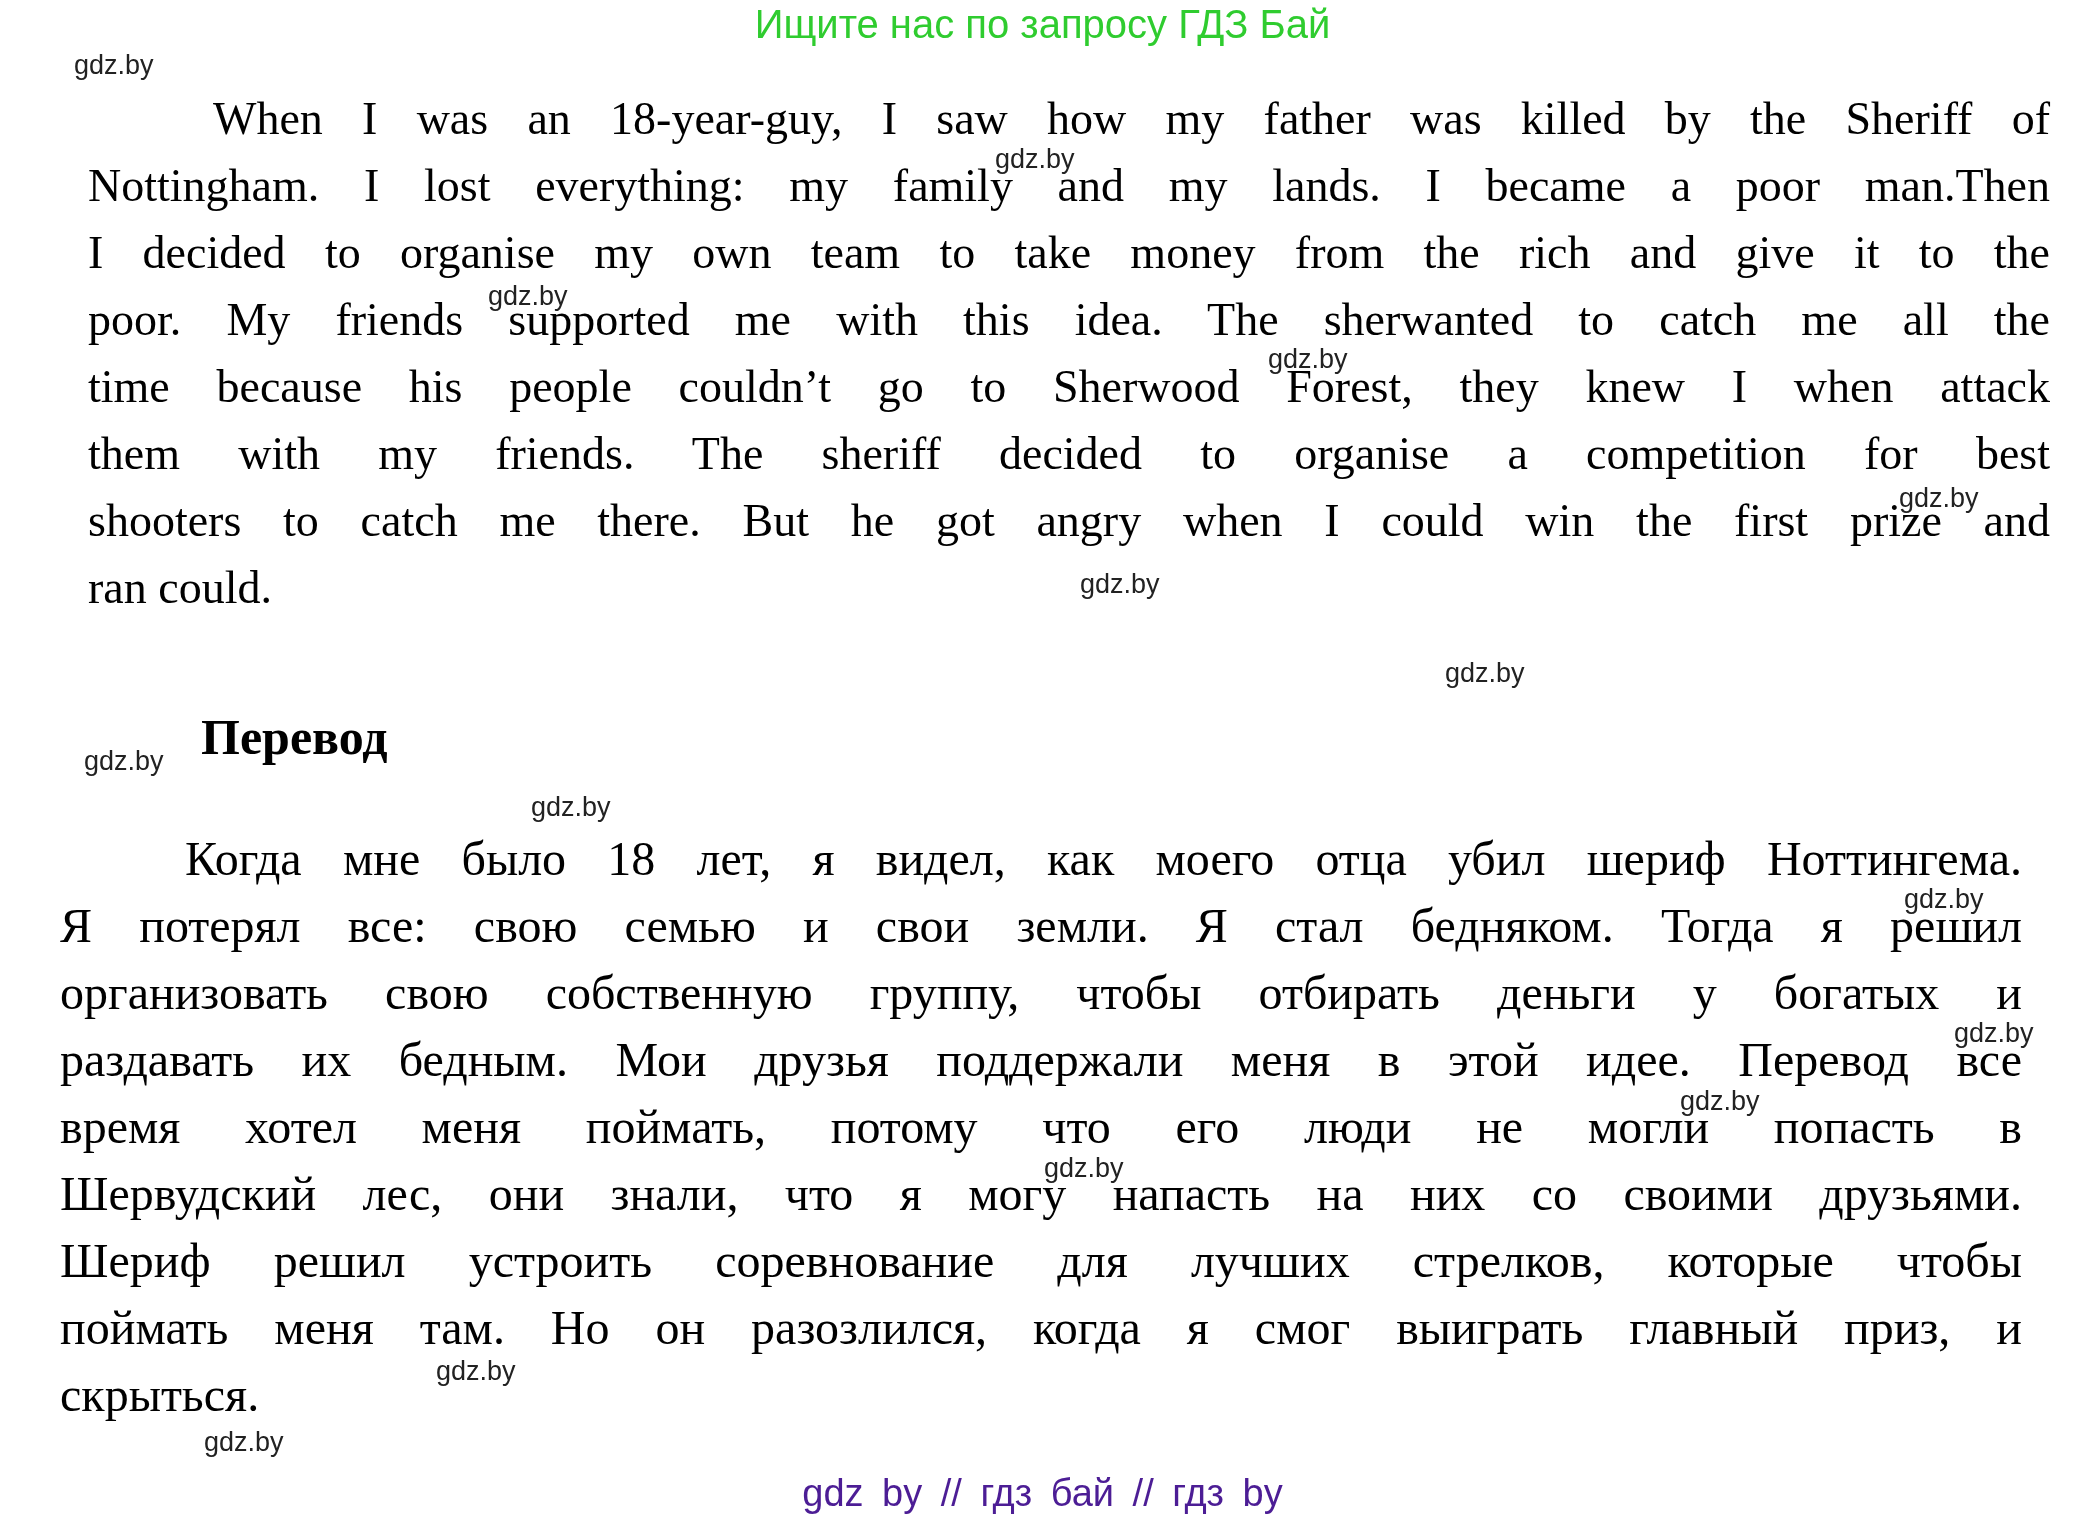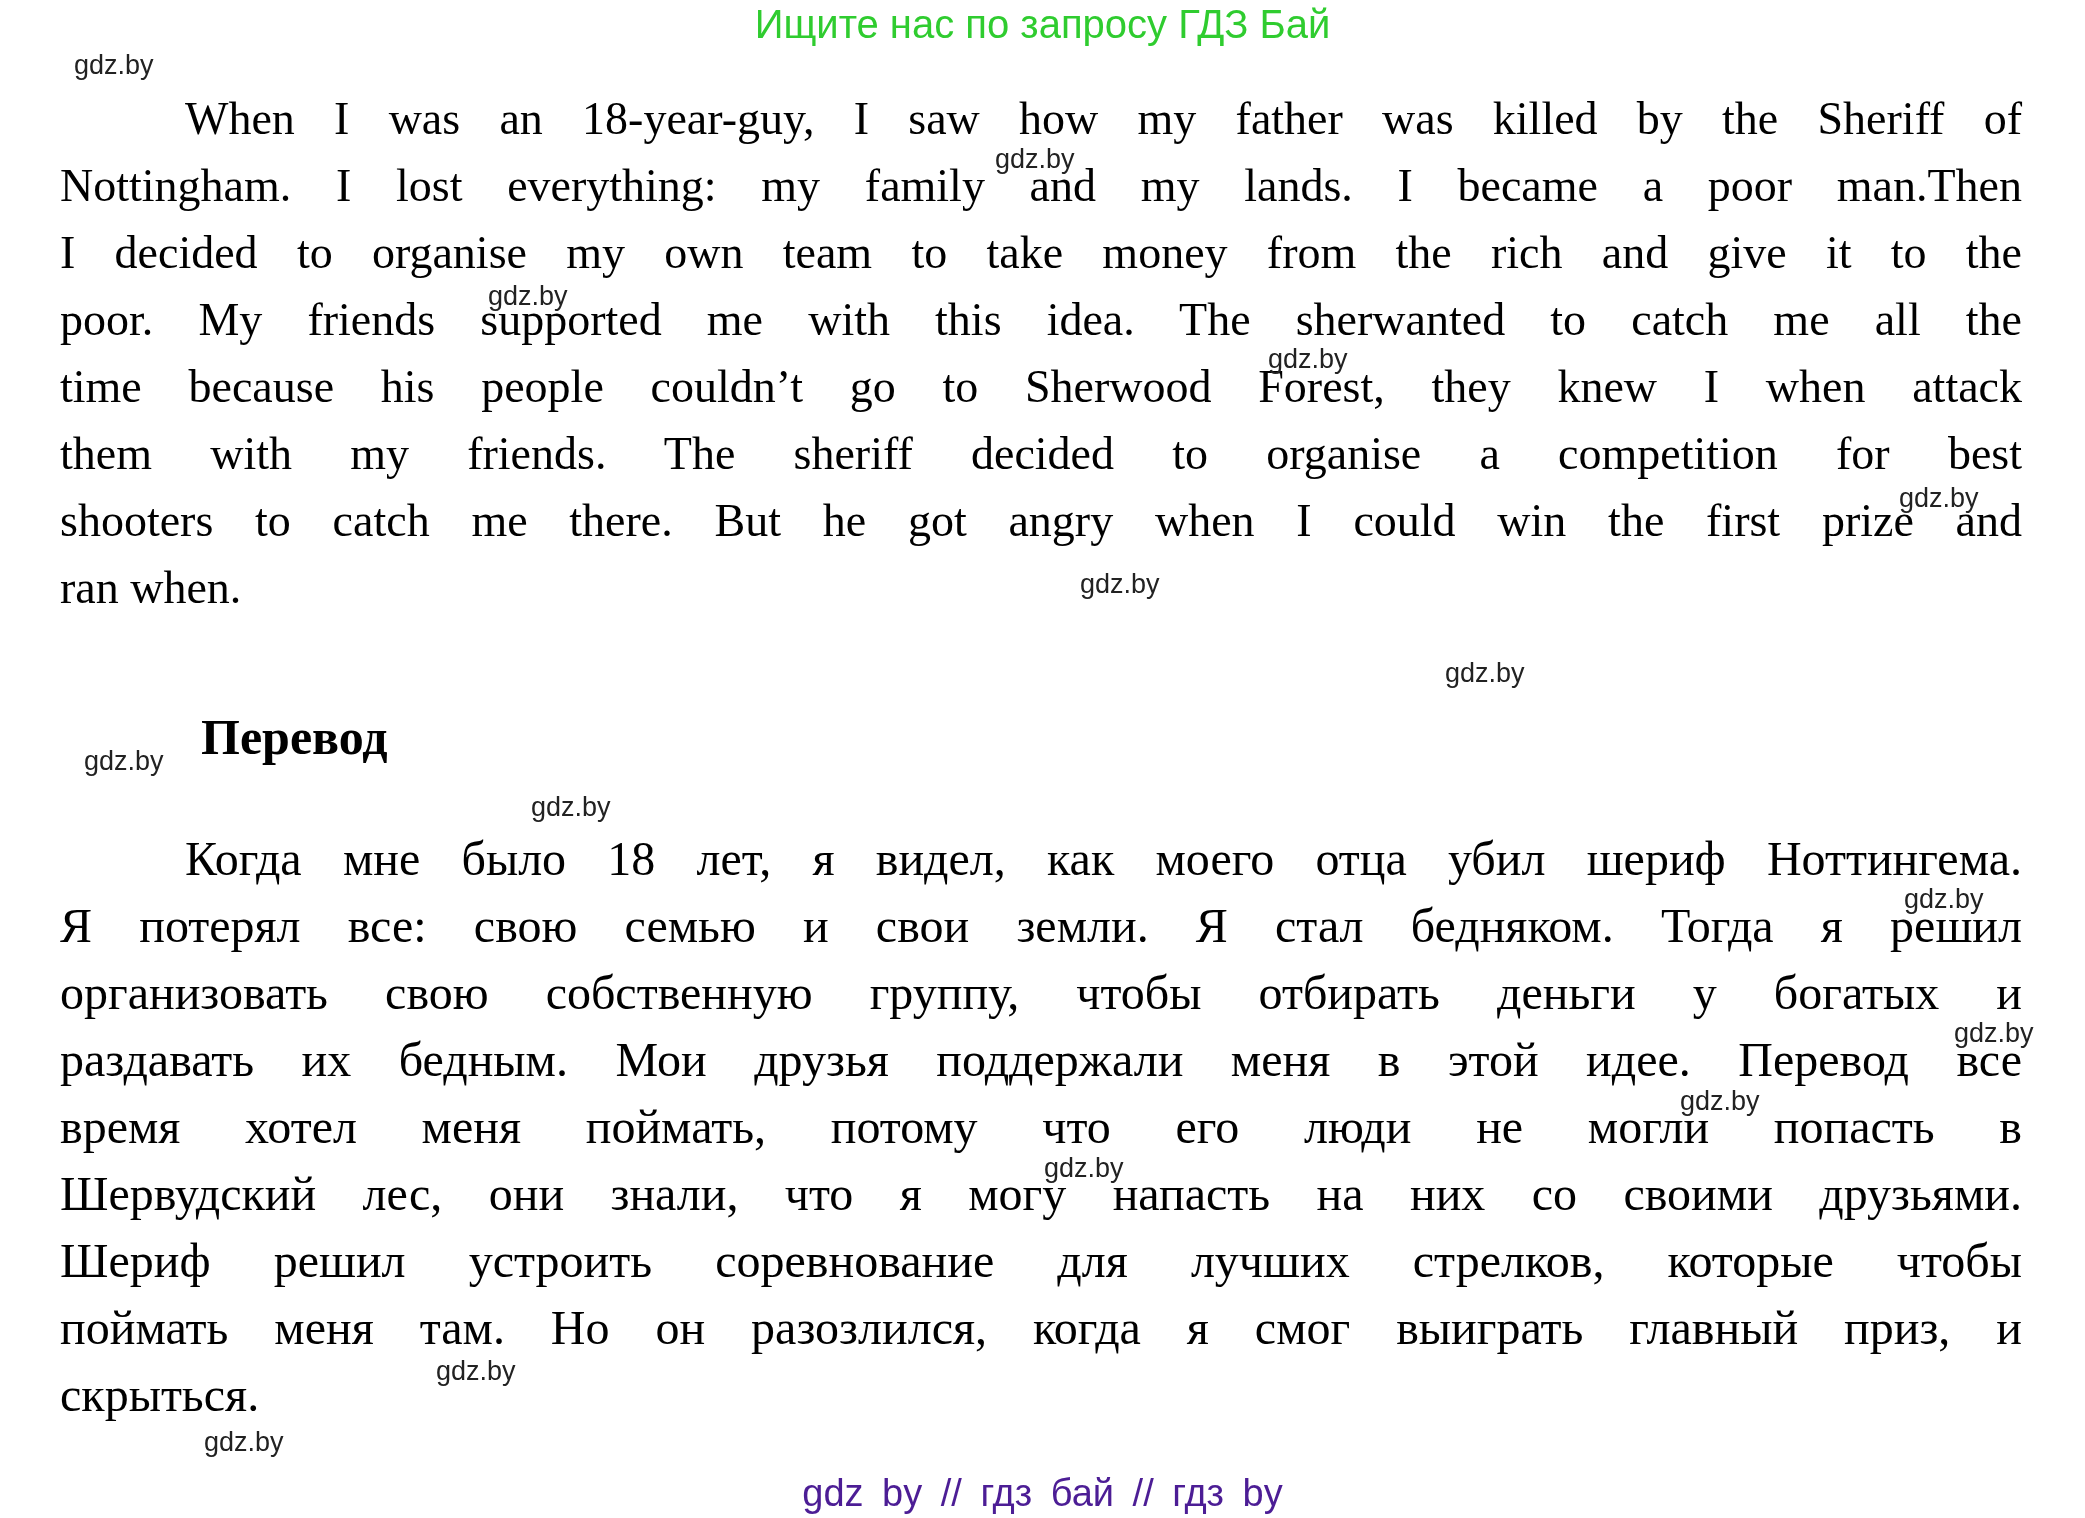--- a/index.html
+++ b/index.html
@@ -20,21 +20,21 @@
     text-align: center;
     font-family: "Liberation Sans", sans-serif;
     font-size: 40px;
     letter-spacing: 0px;
   }
   .para {
     position: absolute;
     left: 60px;
     width: 1962px;
   }
-  .para-english { top: 85px; font-size: 46px; }
+  .para-english { top: 85px; font-size: 46px; margin-left: 28px; }
   .para-russian { top: 825px; font-size: 48px; }
   .line {
     height: 67px;
     line-height: 67px;
   }
   .line.justify {
     text-align: justify;
     text-align-last: justify;
   }
   .line.indent { text-indent: 125px; }
@@ -71,21 +71,21 @@
 <div class="promo-header" style="color: rgb(47, 204, 47);">Ищите нас по запросу ГДЗ Бай</div>
 
 <div class="para para-english">
   <div class="line justify indent">When I was an 18-year-guy, I saw how my father was killed by the Sheriff of</div>
   <div class="line justify">Nottingham. I lost everything: my family and my lands. I became a poor man.Then</div>
   <div class="line justify">I decided to organise my own team to take money from the rich and give it to the</div>
   <div class="line justify">poor. My friends supported me with this idea. The sherwanted to catch me all the</div>
   <div class="line justify">time because his people couldn’t go to Sherwood Forest, they knew I when attack</div>
   <div class="line justify">them with my friends. The sheriff decided to organise a competition for best</div>
   <div class="line justify">shooters to catch me there. But he got angry when I could win the first prize and</div>
-  <div class="line">ran when.</div>
+  <div class="line">ran could.</div>
 </div>
 
 <h2 class="translation-heading">Перевод</h2>
 
 <div class="para para-russian">
   <div class="line justify indent">Когда мне было 18 лет, я видел, как моего отца убил шериф Ноттингема.</div>
   <div class="line justify">Я потерял все: свою семью и свои земли. Я стал бедняком. Тогда я решил</div>
   <div class="line justify">организовать свою собственную группу, чтобы отбирать деньги у богатых и</div>
   <div class="line justify">раздавать их бедным. Мои друзья поддержали меня в этой идее. Перевод все</div>
   <div class="line justify">время хотел меня поймать, потому что его люди не могли попасть в</div>

